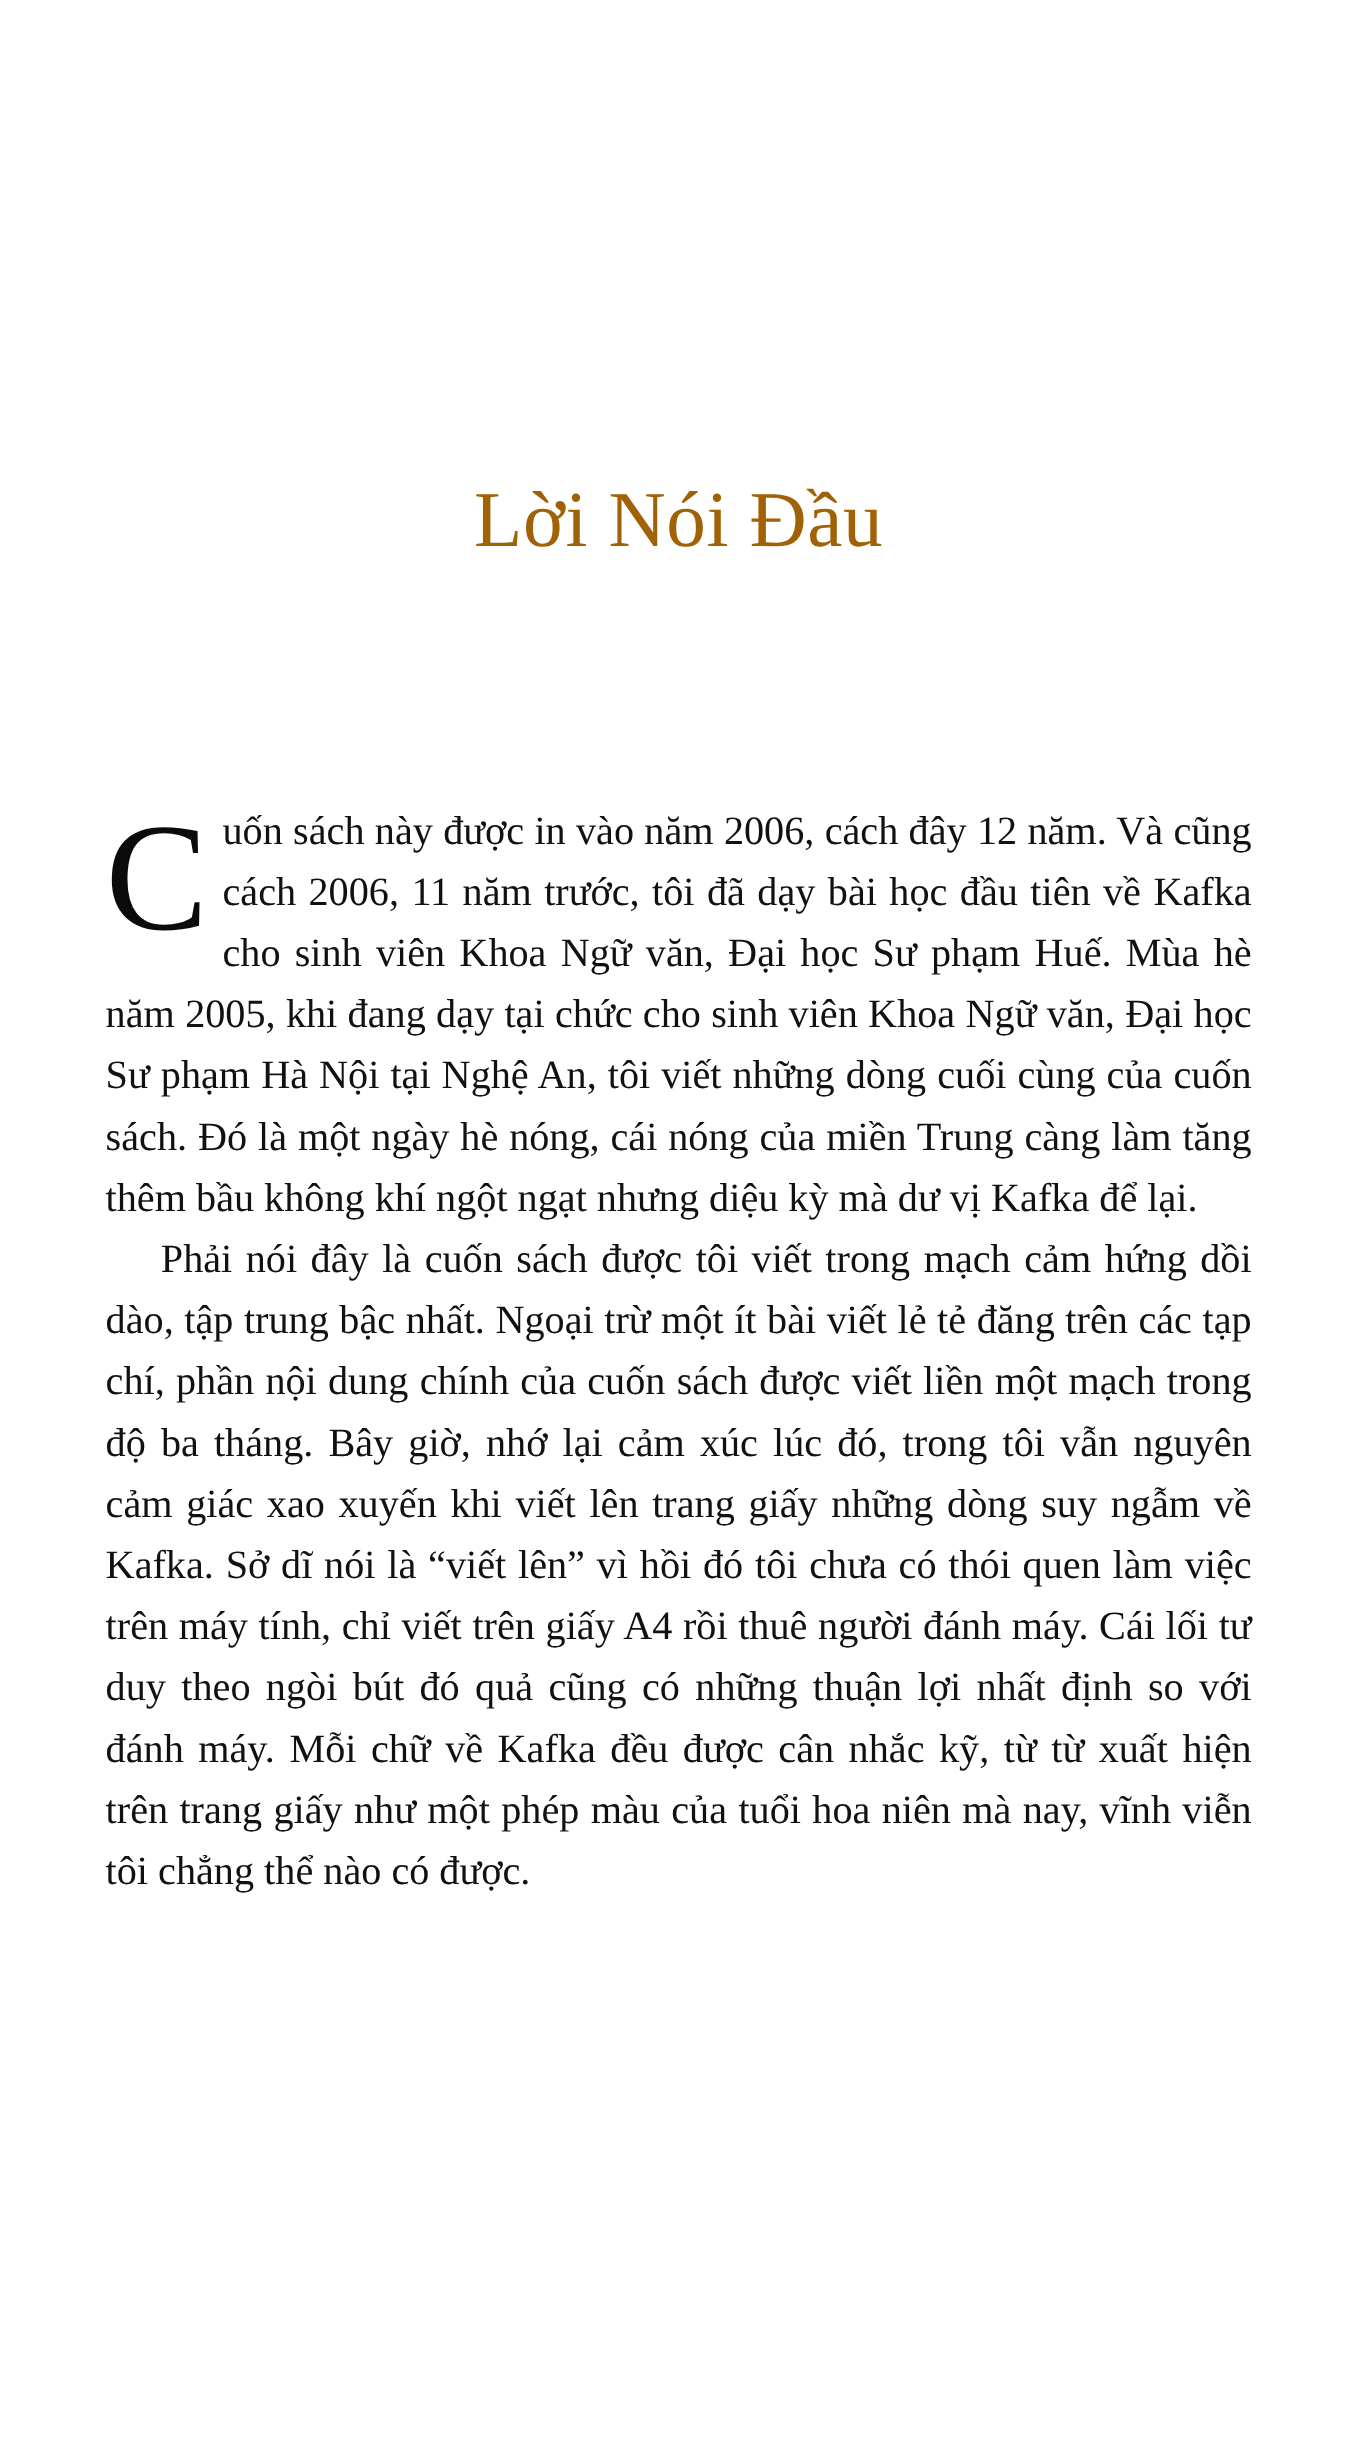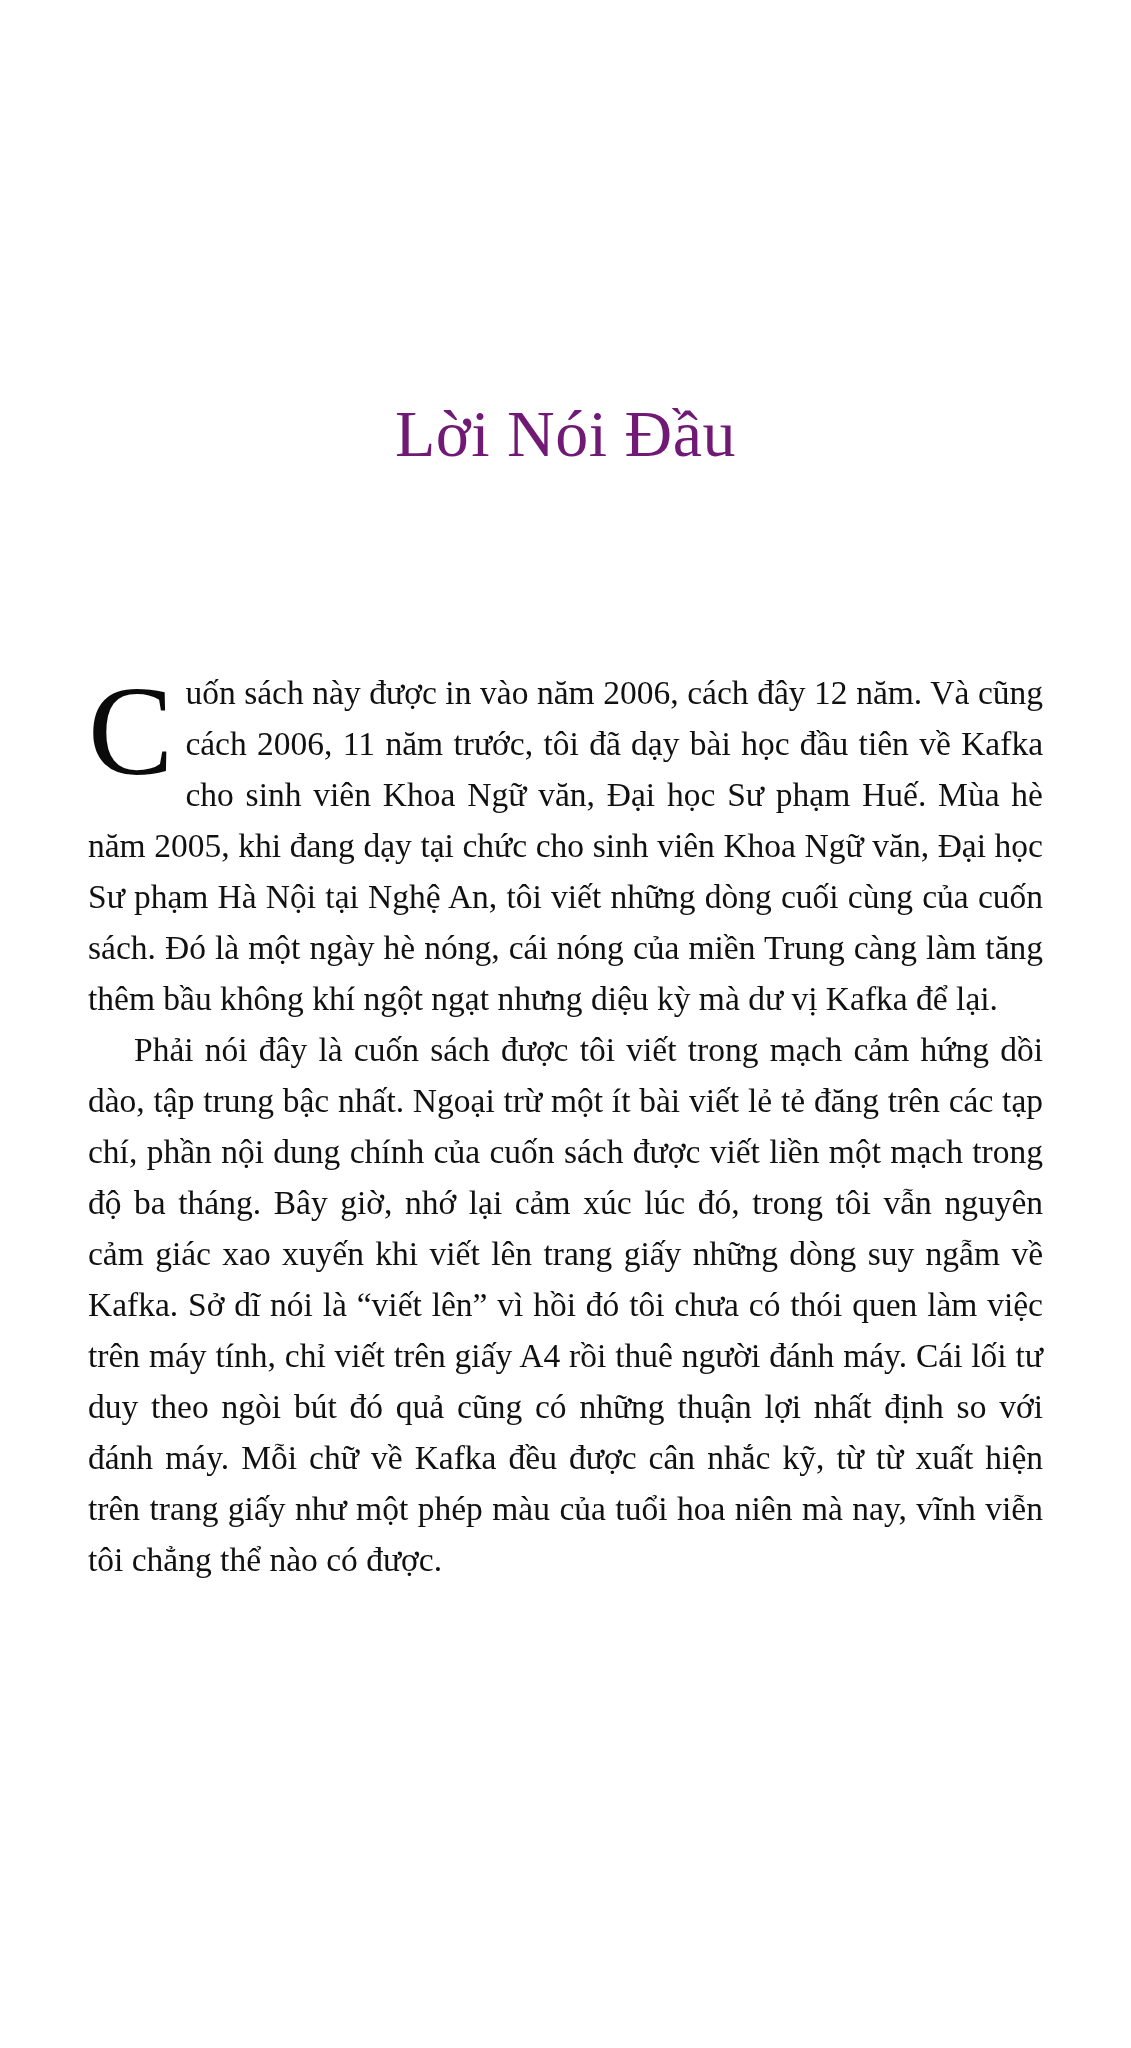--- a/index.html
+++ b/index.html
@@ -28,21 +28,21 @@
     width: 955px;
   }
   .chapter-title {
     text-align: center;
     font-size: 66px;
     line-height: 1.1;
     font-weight: 400;
     letter-spacing: 0.5px;
     margin: 0;
     padding-top: 398px;
-    color: #701a75;
+    color: #a16207;
   }
   .body-copy {
     margin-top: 196px;
   }
   p.para {
     margin: 0;
     font-size: 33.5px;
     line-height: 51px;
     text-align: justify;
     text-justify: inter-word;

